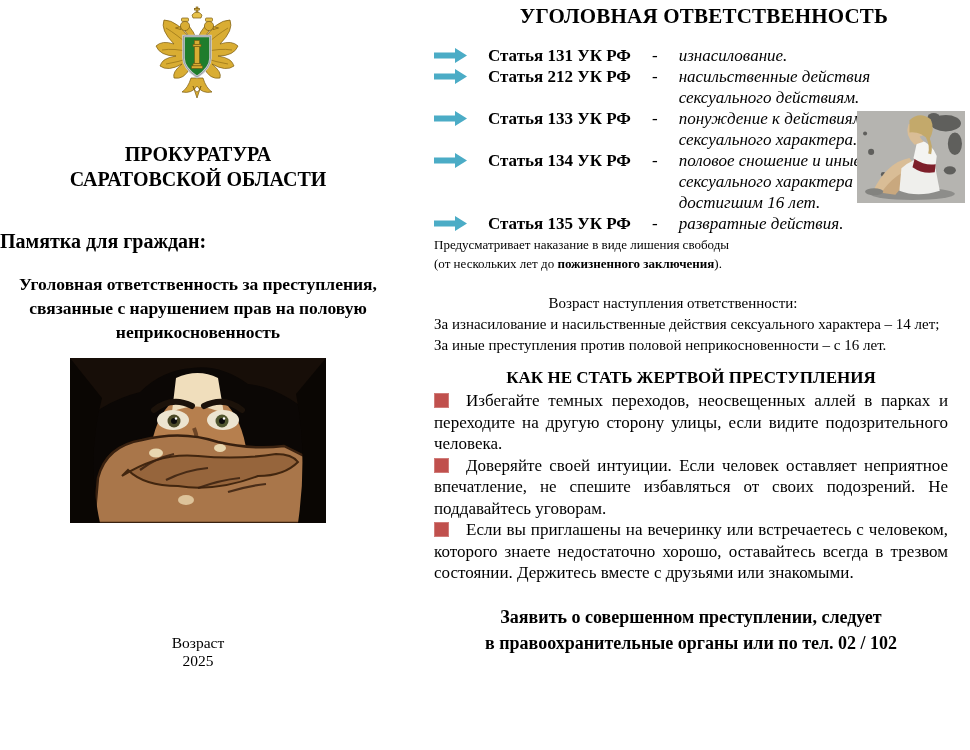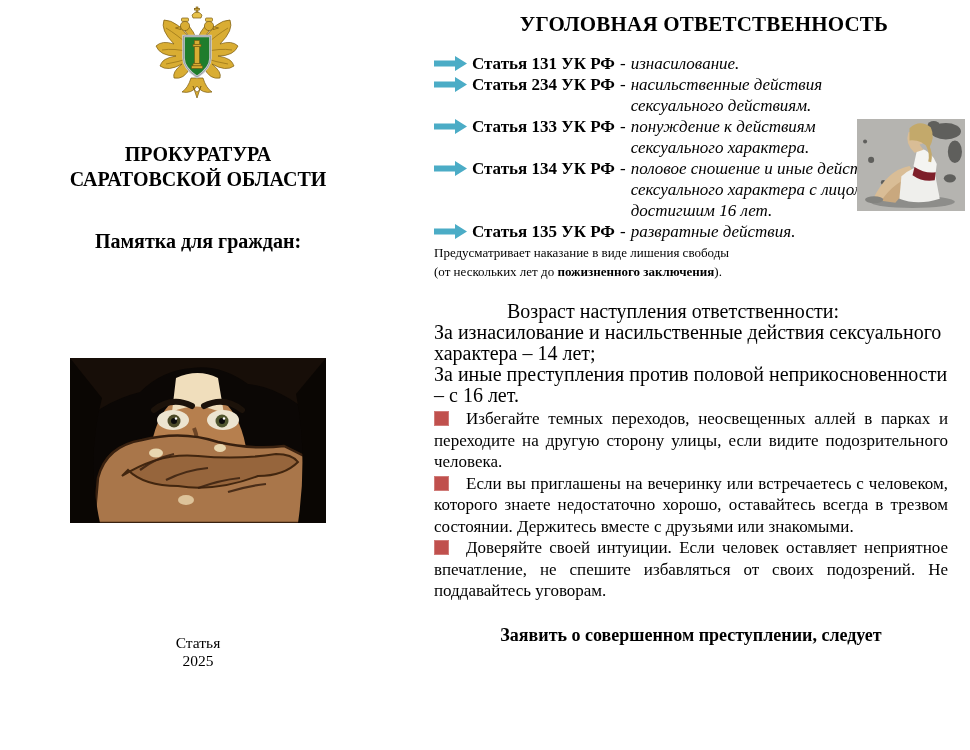--- a/index.html
+++ b/index.html
@@ -14,53 +14,53 @@
 
   
   .left-col { position:absolute; left:0; top:0; width:396px; height:578px;padding-left:43px; }
   .emblem { position:absolute; left:152px; top:6px; width:90px; height:96px; }
   .org {
     position:absolute; left:0; top:142px; width:396px;
     text-align:center; font-weight:bold; font-size:20px; line-height:25px;
   }
   .memo-title {
     position:absolute; left:0; top:230px; width:396px;
-    text-align:center; font-weight:bold; font-size:20px;
+    text-align:left; font-weight:bold; font-size:20px;
   }
   .memo-subtitle {
     position:absolute; left:4px; top:272px; width:388px;
     text-align:center; font-weight:bold; font-size:17.5px; line-height:24px;
   }
   .photo { position:absolute; left:70px; top:358px; width:256px; height:165px; }
   .photo svg { display:block; width:100%; height:100%; }
   .city-year {
     position:absolute; left:0; top:634px; width:396px;
     text-align:center; font-size:15.5px; line-height:18px;
   }
 
   
-  .right-col { position:absolute; left:434px; top:8px; width:514px; }
+  .right-col { position:absolute; left:434px; top:0; width:514px; }
   .r-heading {
     margin-top:4px; padding-left:26px;
     text-align:center; font-weight:bold; font-size:21px; letter-spacing:.2px;
   }
   .articles { position:relative; margin-top:16px; }
-  .article-row { display:flex; align-items:flex-start; font-size:17px; line-height:21px; }
+  .article-row { display:flex; align-items:flex-start; font-size:17px; line-height:21px;gap:16px; }
   .arrow { flex:0 0 38px; padding-top:3px; }
   .arrow svg { display:block; }
   .article-label { font-weight:bold; white-space:nowrap; }
   .article-dash { margin:0 5px; }
   .article-desc { width:270px;font-style:italic; }
   .side-photo { position:absolute; left:423px; top:66px; width:108px; height:92px; }
   .side-photo svg { display:block; width:100%; height:100%; }
 
   .punishment { margin-top:2px; font-size:13px; line-height:18.5px; }
   .punishment b { font-weight:bold; }
 
-  .age { margin-top:20px; font-size:20px; line-height:21px; }
+  .age { margin-top:20px; font-size:15px; line-height:21px; }
   .age-title { text-align:center; padding-right:36px; }
 
   .victim-heading { margin-top:12px; text-align:center; font-weight:bold; font-size:17px; }
 
   .tips { margin-top:2px; font-size:17px; line-height:21.5px; text-align:justify; }
   .tip { margin:0; }
   .bullet {
     display:inline-block; width:15px; height:15px;
     background:var(--bullet-color,#C0504D);
     box-shadow:inset 0 0 0 1px rgba(255,255,255,.25);
@@ -123,20 +123,21 @@
       </svg>
     </div>
 
     <div class="org">
       <span class="block">ПРОКУРАТУРА</span>
       <span class="block">САРАТОВСКОЙ ОБЛАСТИ</span>
     </div>
 
     <div class="memo-title">Памятка для граждан:</div>
 
+    <div class="memo-subtitle">Уголовная ответственность за преступления, связанные с нарушением прав на половую неприкосновенность</div>
 
     <div class="photo">
       <svg viewBox="0 0 256 165" preserveAspectRatio="none">
         <rect width="256" height="165" fill="#0b0705"></rect>
         <path d="M0 0 H256 V70 Q216 30 178 26 Q150 6 122 10 Q92 12 70 34 Q30 44 0 76 Z" fill="#170e08"></path>
         <path d="M80 140 Q72 44 128 30 Q184 44 178 140 Z" fill="#b67f4e"></path>
         <path d="M106 20 Q128 10 148 20 L154 56 Q128 42 102 54 Z" fill="#f0debc"></path>
         <path d="M84 52 Q102 38 122 48" stroke="#1c120a" stroke-width="6" fill="none" stroke-linecap="round"></path>
         <path d="M134 48 Q154 38 172 52" stroke="#1c120a" stroke-width="6" fill="none" stroke-linecap="round"></path>
         <ellipse cx="103" cy="62" rx="16" ry="10" fill="#ece4d0"></ellipse>
@@ -158,21 +159,21 @@
         </g>
         <ellipse cx="86" cy="95" rx="7" ry="4.5" fill="#e8d7b0"></ellipse>
         <ellipse cx="150" cy="90" rx="6" ry="4" fill="#e8d7b0"></ellipse>
         <ellipse cx="116" cy="142" rx="8" ry="5" fill="#ddc39a"></ellipse>
         <path d="M0 0 V165 H30 Q16 100 32 40 Z" fill="#0a0603"></path>
         <path d="M256 0 V165 H228 Q238 96 226 36 Z" fill="#0a0603"></path>
       </svg>
     </div>
 
     <div class="city-year">
-      <span class="block">Статья</span>
+      <span class="block">Возраст</span>
       <span class="block">2025</span>
     </div>
   </div>
 
   <div class="right-col">
 
     <div class="r-heading">УГОЛОВНАЯ ОТВЕТСТВЕННОСТЬ</div>
 
     <div class="articles">
 
@@ -186,21 +187,21 @@
         <span class="article-dash">-</span>
         <div class="article-desc">изнасилование.</div>
       </div>
 
       <div class="article-row">
         <span class="arrow">
           <svg width="33" height="15" viewBox="0 0 33 15">
               <path d="M0 4.5 H21 V0 L33 7.5 L21 15 V10.5 H0 Z" fill="var(--arrow-color,#4BACC6)"></path>
             </svg>
         </span>
-        <span class="article-label">Статья 234 УК РФ</span>
+        <span class="article-label">Статья 212 УК РФ</span>
         <span class="article-dash">-</span>
         <div class="article-desc">насильственные действия сексуального действиям.</div>
       </div>
 
       <div class="article-row">
         <span class="arrow">
           <svg width="33" height="15" viewBox="0 0 33 15">
               <path d="M0 4.5 H21 V0 L33 7.5 L21 15 V10.5 H0 Z" fill="var(--arrow-color,#4BACC6)"></path>
             </svg>
         </span>
@@ -263,24 +264,26 @@
       <span class="block">Предусматривает наказание в виде лишения свободы</span>
       <span class="block"><span>(от нескольких лет до </span><b>пожизненного заключения</b><span>).</span></span>
     </div>
 
     <div class="age">
       <div class="age-title">Возраст наступления ответственности:</div>
       <div>За изнасилование и насильственные действия сексуального характера – 14 лет;</div>
       <div>За иные преступления против половой неприкосновенности – с&nbsp;16&nbsp;лет.</div>
     </div>
 
+    <div class="victim-heading">КАК НЕ СТАТЬ ЖЕРТВОЙ ПРЕСТУПЛЕНИЯ</div>
 
     <div class="tips">
       <p class="tip"><span class="bullet"></span><span>Избегайте темных переходов, неосвещенных аллей в&nbsp;парках и переходите на другую сторону улицы, если видите подозрительного человека.</span></p>
+      <p class="tip"><span class="bullet"></span><span>Доверяйте своей интуиции. Если человек оставляет неприятное впечатление, не спешите избавляться от своих подозрений. Не поддавайтесь уговорам.</span></p>
       <p class="tip"><span class="bullet"></span><span>Если вы приглашены на вечеринку или встречаетесь с&nbsp;человеком, которого знаете недостаточно хорошо, оставайтесь всегда в трезвом состоянии. Держитесь вместе с&nbsp;друзьями или знакомыми.</span></p>
-      <p class="tip"><span class="bullet"></span><span>Доверяйте своей интуиции. Если человек оставляет неприятное впечатление, не спешите избавляться от своих подозрений. Не поддавайтесь уговорам.</span></p>
     </div>
 
     <div class="report">
       <span class="block">Заявить о совершенном преступлении, следует</span>
+      <span class="block">в правоохранительные органы или по тел. 02 / 102</span>
     </div>
   </div>
 </div>
 
 </body></html>

